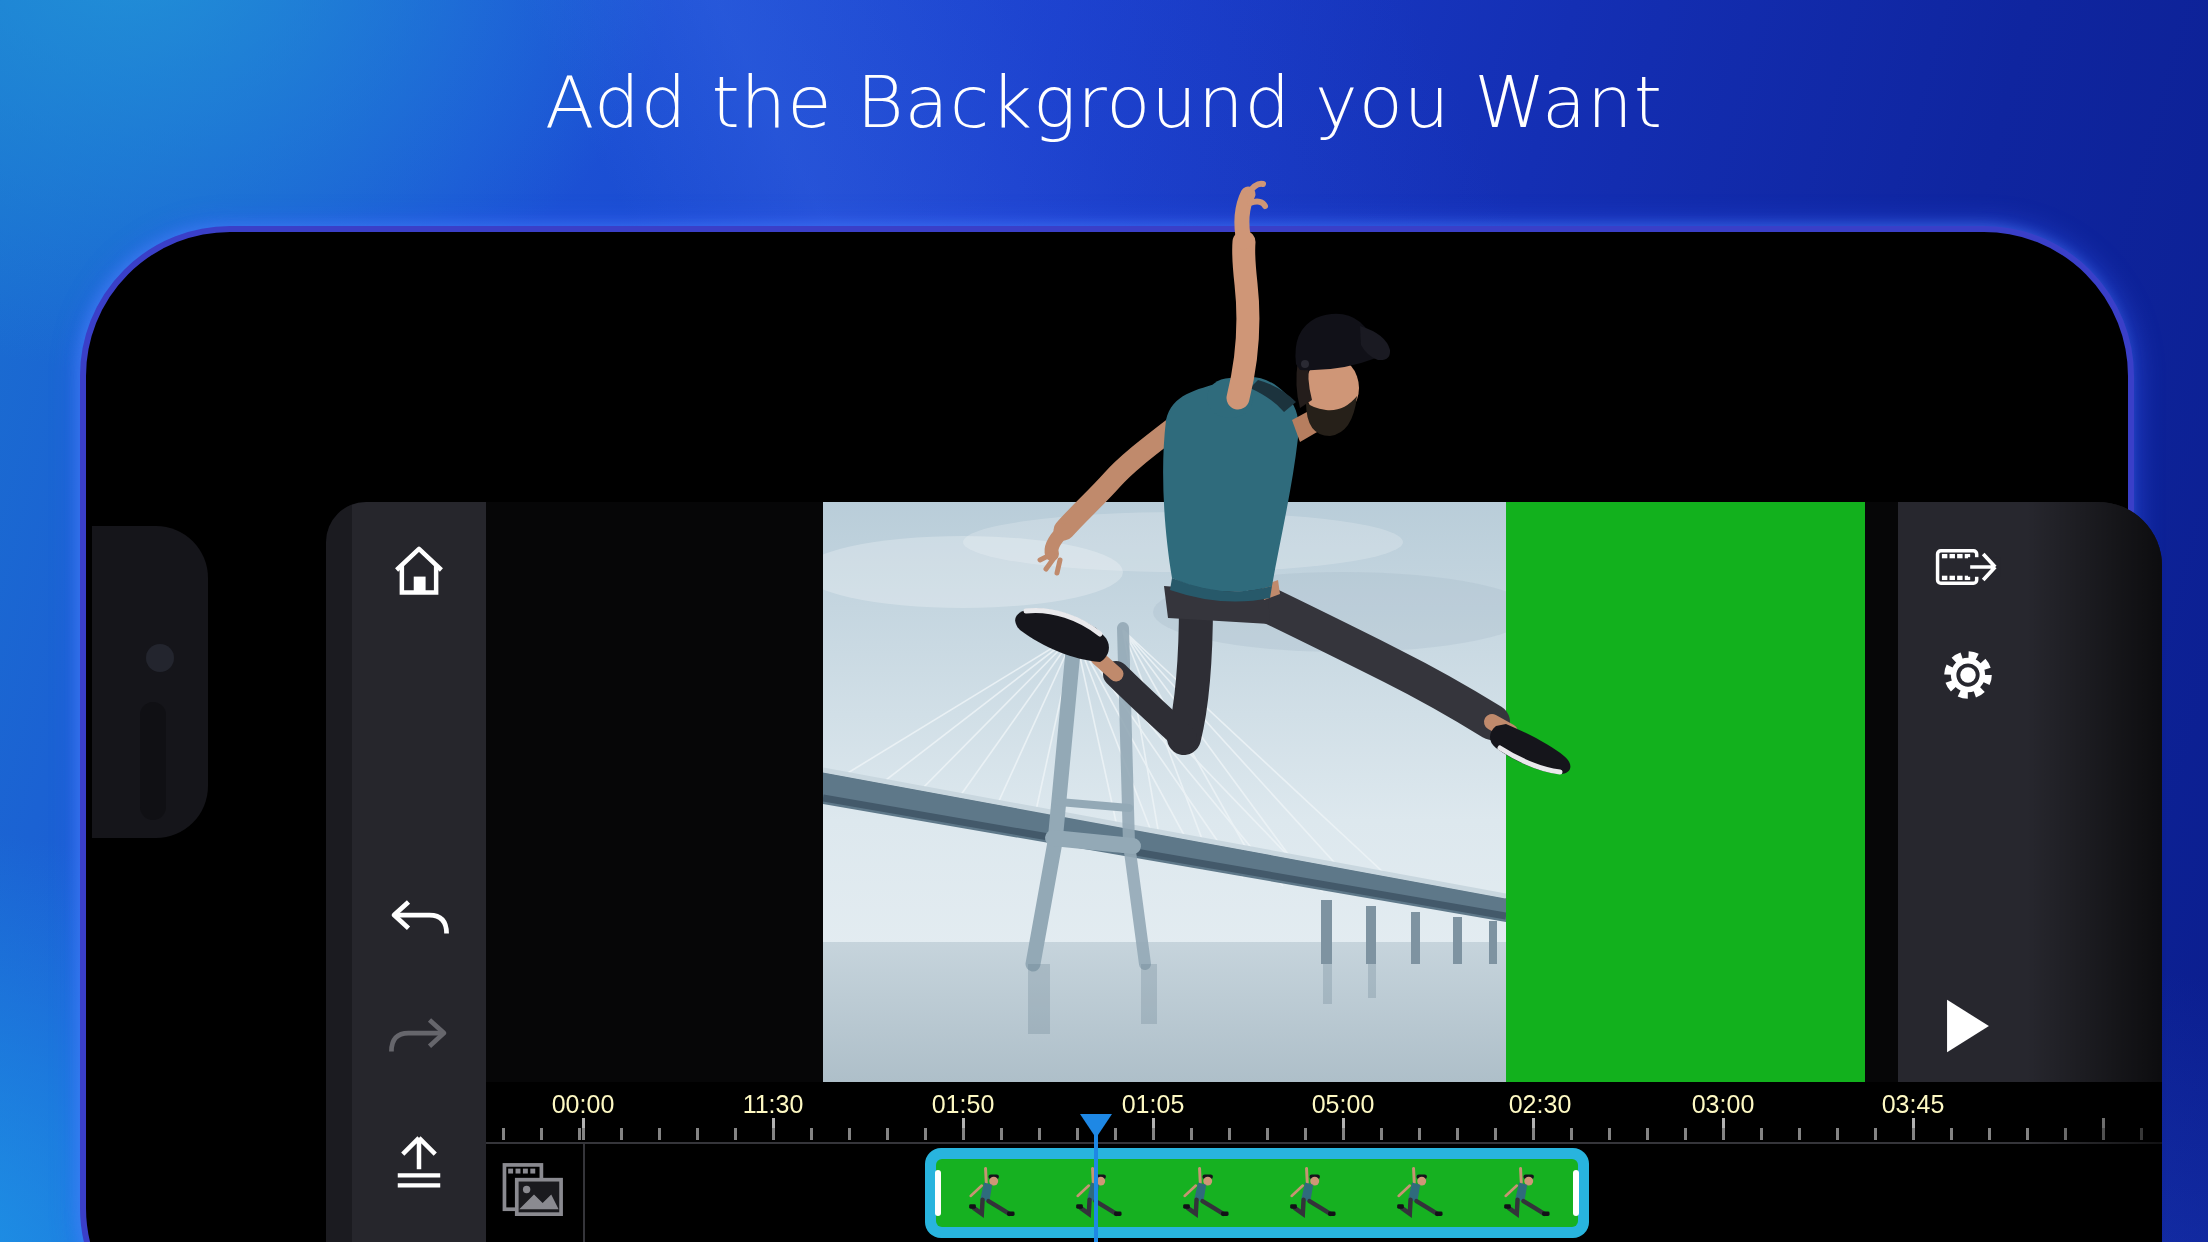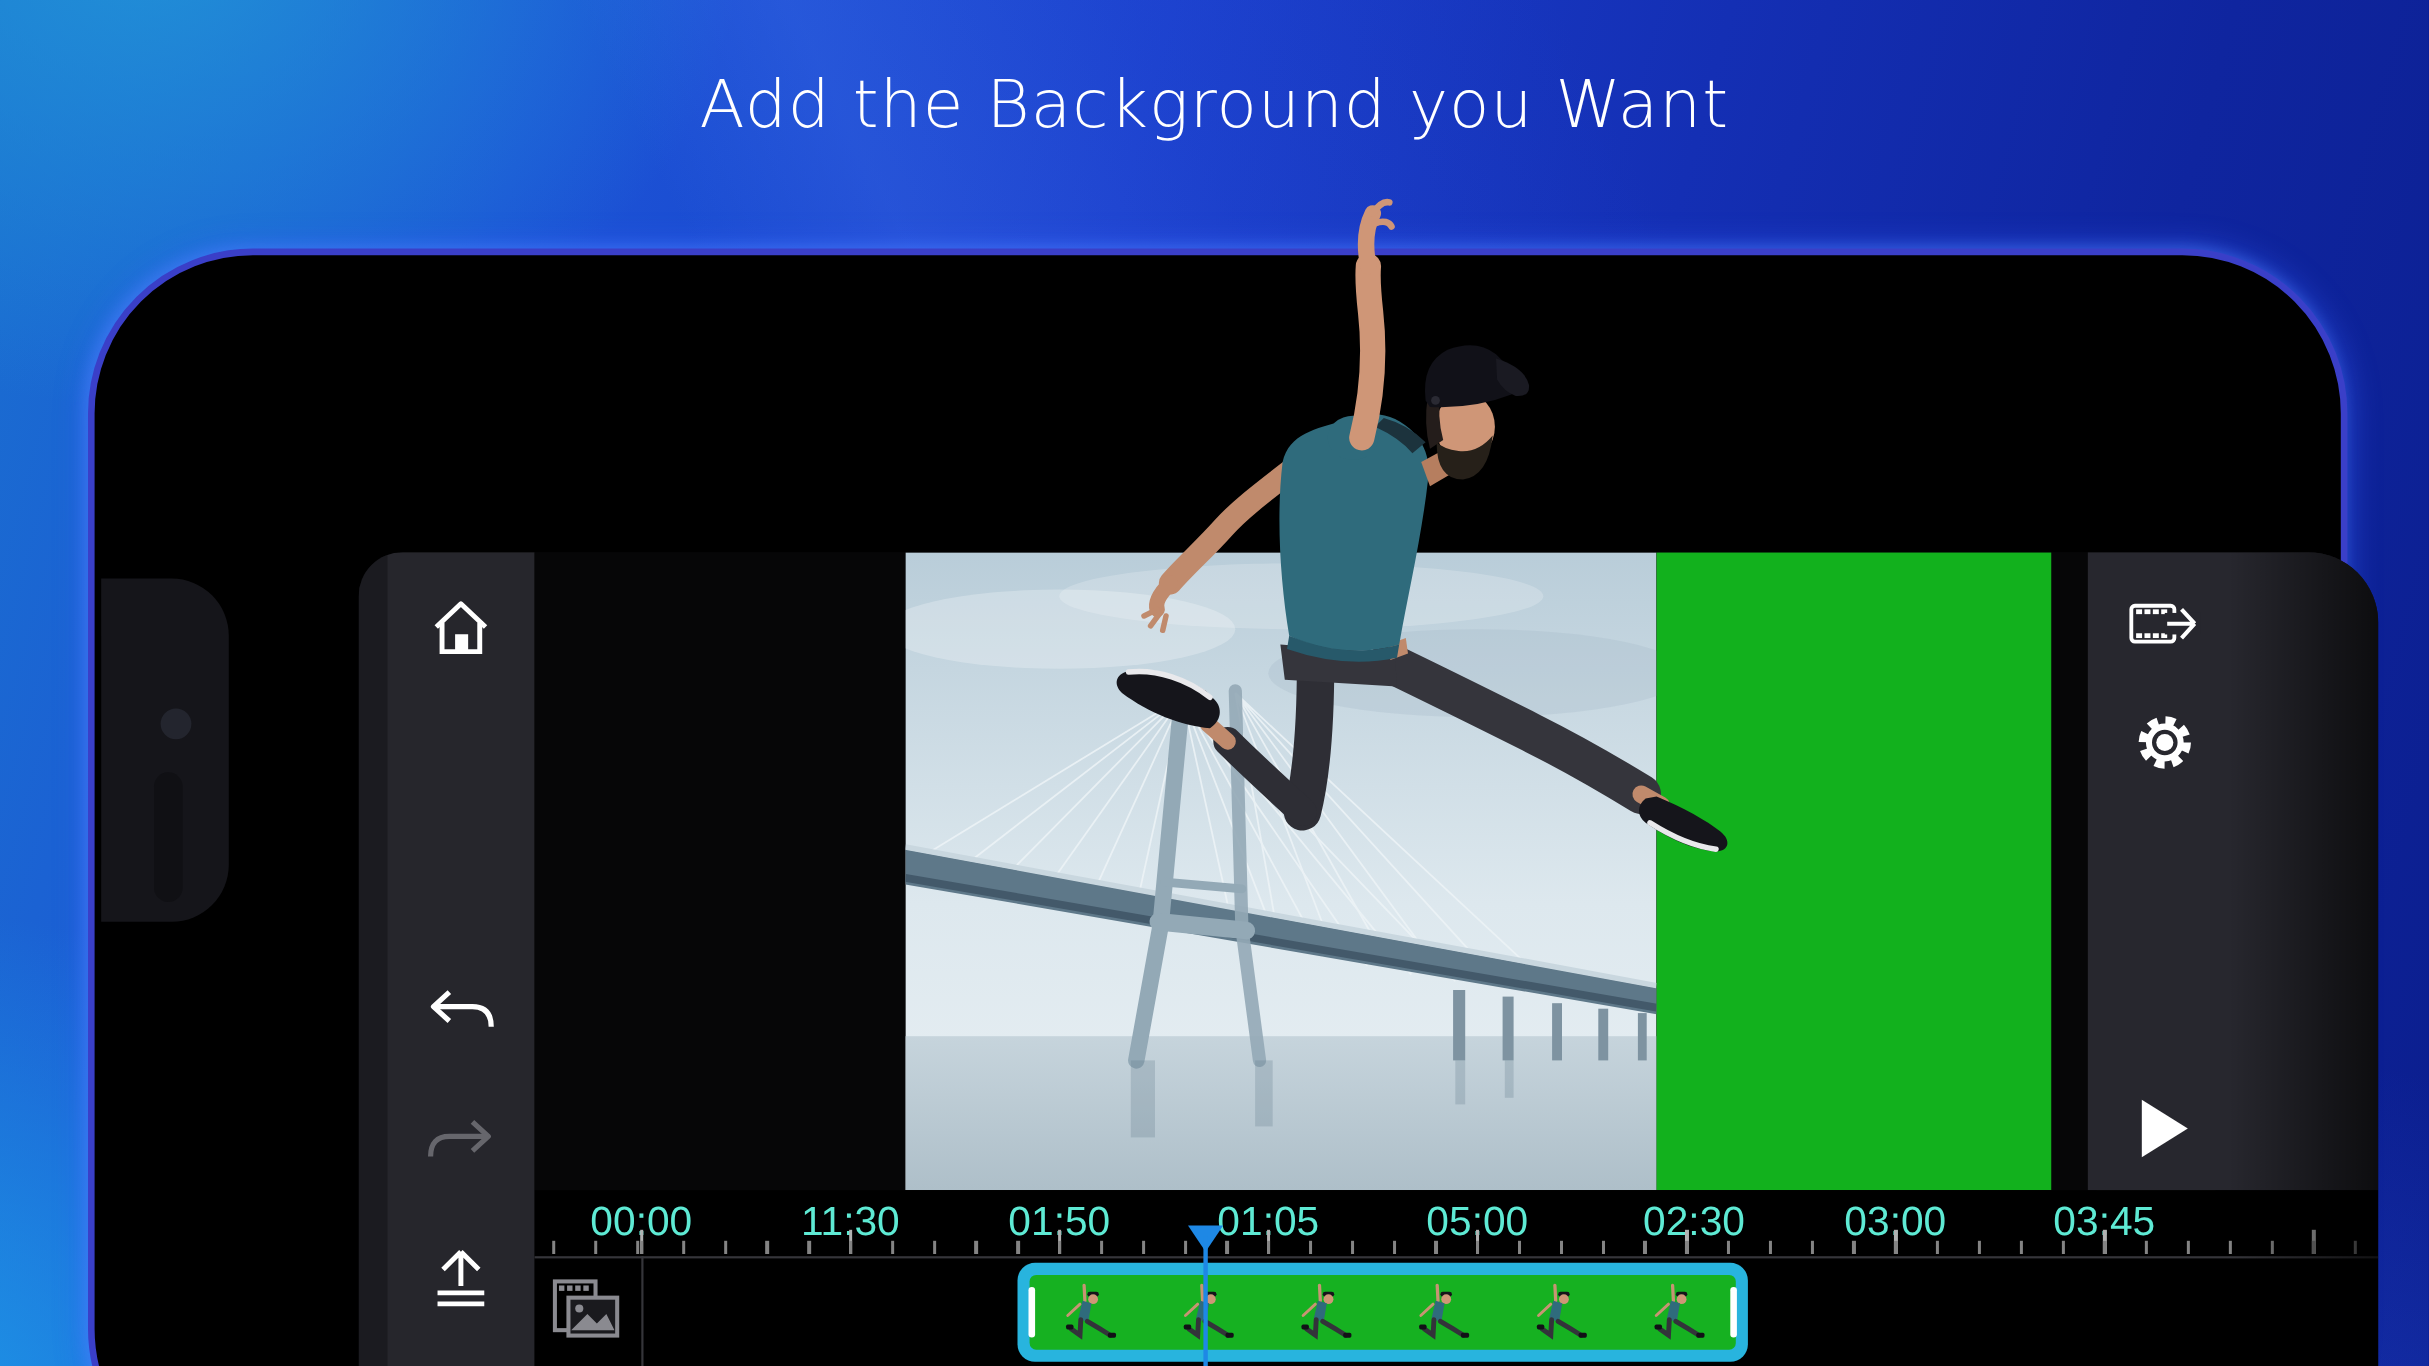--- a/index.html
+++ b/index.html
@@ -7,21 +7,21 @@
     font-family:"Liberation Sans","DejaVu Sans",sans-serif;
     background:
       radial-gradient(900px 700px at 6% -4%, rgba(34,150,216,.85), rgba(34,150,216,0) 60%),
       radial-gradient(1000px 800px at -4% 102%, rgba(30,155,232,.9), rgba(30,155,232,0) 55%),
       linear-gradient(64deg, rgba(70,120,255,0) 40%, rgba(90,140,255,.18) 47%, rgba(60,110,245,.10) 58%, rgba(60,110,245,0) 72%),
       radial-gradient(1400px 900px at 88% 120%, rgba(40,80,220,.5), rgba(40,80,220,0) 60%),
       linear-gradient(105deg,#1a6fd0 0%,#1c55d6 20%,#1a3ecb 42%,#142fb4 62%,#0f259f 80%,#0b1e8e 100%);}
   .abs{position:absolute;}
   
   .title{position:absolute;left:0;top:60px;width:100%;text-align:center;color:#fff;
-    font-family:"DejaVu Sans","Liberation Sans",sans-serif;font-weight:200;font-size:60px;letter-spacing:1px;}
+    font-family:"DejaVu Sans","Liberation Sans",sans-serif;font-weight:200;font-size:72px;letter-spacing:1px;}
   
   .phone{position:absolute;left:80px;top:226px;width:2042px;height:1120px;border-radius:150px;
     background:#000;border:6px solid #3a3fc8;
     box-shadow:0 0 26px 4px rgba(60,100,255,.45), -4px -2px 12px rgba(90,150,255,.4), inset 0 0 46px #000;}
   .notch{position:absolute;left:6px;top:294px;width:116px;height:312px;background:#15151a;border-radius:0 52px 52px 0;}
   .cam{position:absolute;left:54px;top:118px;width:28px;height:28px;border-radius:50%;background:#23252e;}
   .speaker{position:absolute;left:48px;top:176px;width:26px;height:118px;border-radius:14px;background:#101014;}
   .screen{position:absolute;left:240px;top:270px;width:1836px;height:972px;background:#08080a;
     border-radius:40px 64px 0 0;overflow:hidden;}
   .edge-left{position:absolute;left:0;top:0;width:26px;height:972px;background:#1b1b20;}
@@ -34,21 +34,21 @@
   .preview{position:absolute;left:160px;top:0;width:1412px;height:580px;background:#060607;}
   .video{position:absolute;left:337px;top:0;width:1042px;height:580px;overflow:hidden;}
   .greenpane{position:absolute;left:683px;top:0;width:359px;height:580px;background:#12b11d;}
   .collapse-btn{position:absolute;left:1420px;top:546px;width:108px;height:34px;background:#35353a;
     border-radius:12px 12px 0 0;display:flex;align-items:center;justify-content:center;}
   
   .rpanel{position:absolute;left:1572px;top:0;width:264px;height:580px;background:#27272e;}
   .rp-ic{position:absolute;left:30px;width:80px;display:flex;justify-content:center;}
   
   .ruler{position:absolute;left:160px;top:580px;width:1676px;height:60px;background:#000;}
-  .ruler-label{position:absolute;top:8px;transform:translateX(-50%);font-size:37px;color:#5eead4;white-space:nowrap;}
+  .ruler-label{position:absolute;top:8px;transform:translateX(-50%);font-size:25px;color:#fef9c3;white-space:nowrap;}
   .ticks-minor{position:absolute;left:0;top:46px;height:12px;width:100%;
     background:repeating-linear-gradient(90deg,#848484 0 3px,transparent 3px 38px);background-position:96px 0;}
   .ticks-major{position:absolute;left:0;top:36px;height:22px;width:100%;
     background:repeating-linear-gradient(90deg,#b2b2b2 0 3px,transparent 3px 190px);background-position:96px 0;}
   
   .tracks{position:absolute;left:160px;top:640px;width:1676px;height:205px;background:#000;}
   .hline{position:absolute;left:0;width:100%;height:2px;background:#35353a;}
   .vline{position:absolute;top:0;width:2px;height:100%;background:#35353a;}
   .clip1{position:absolute;left:439px;top:6px;width:664px;height:90px;background:#28b4de;border-radius:16px;}
   .clip1-in{position:absolute;left:11px;top:11px;right:11px;bottom:11px;background:#16b121;border-radius:6px;

